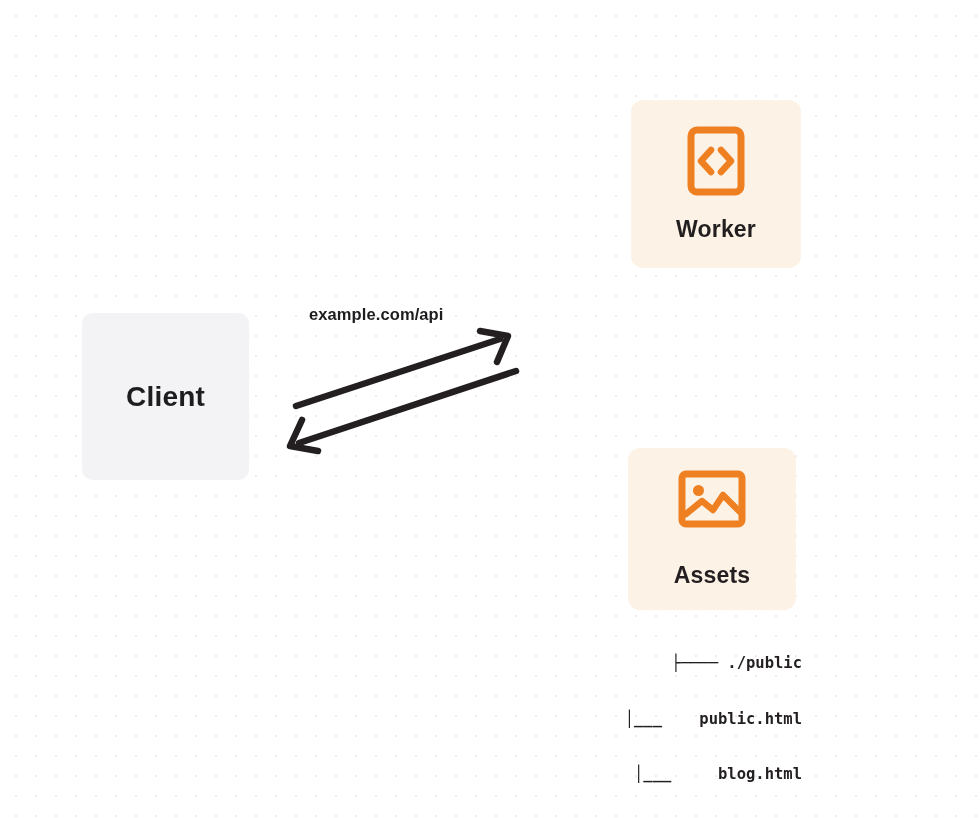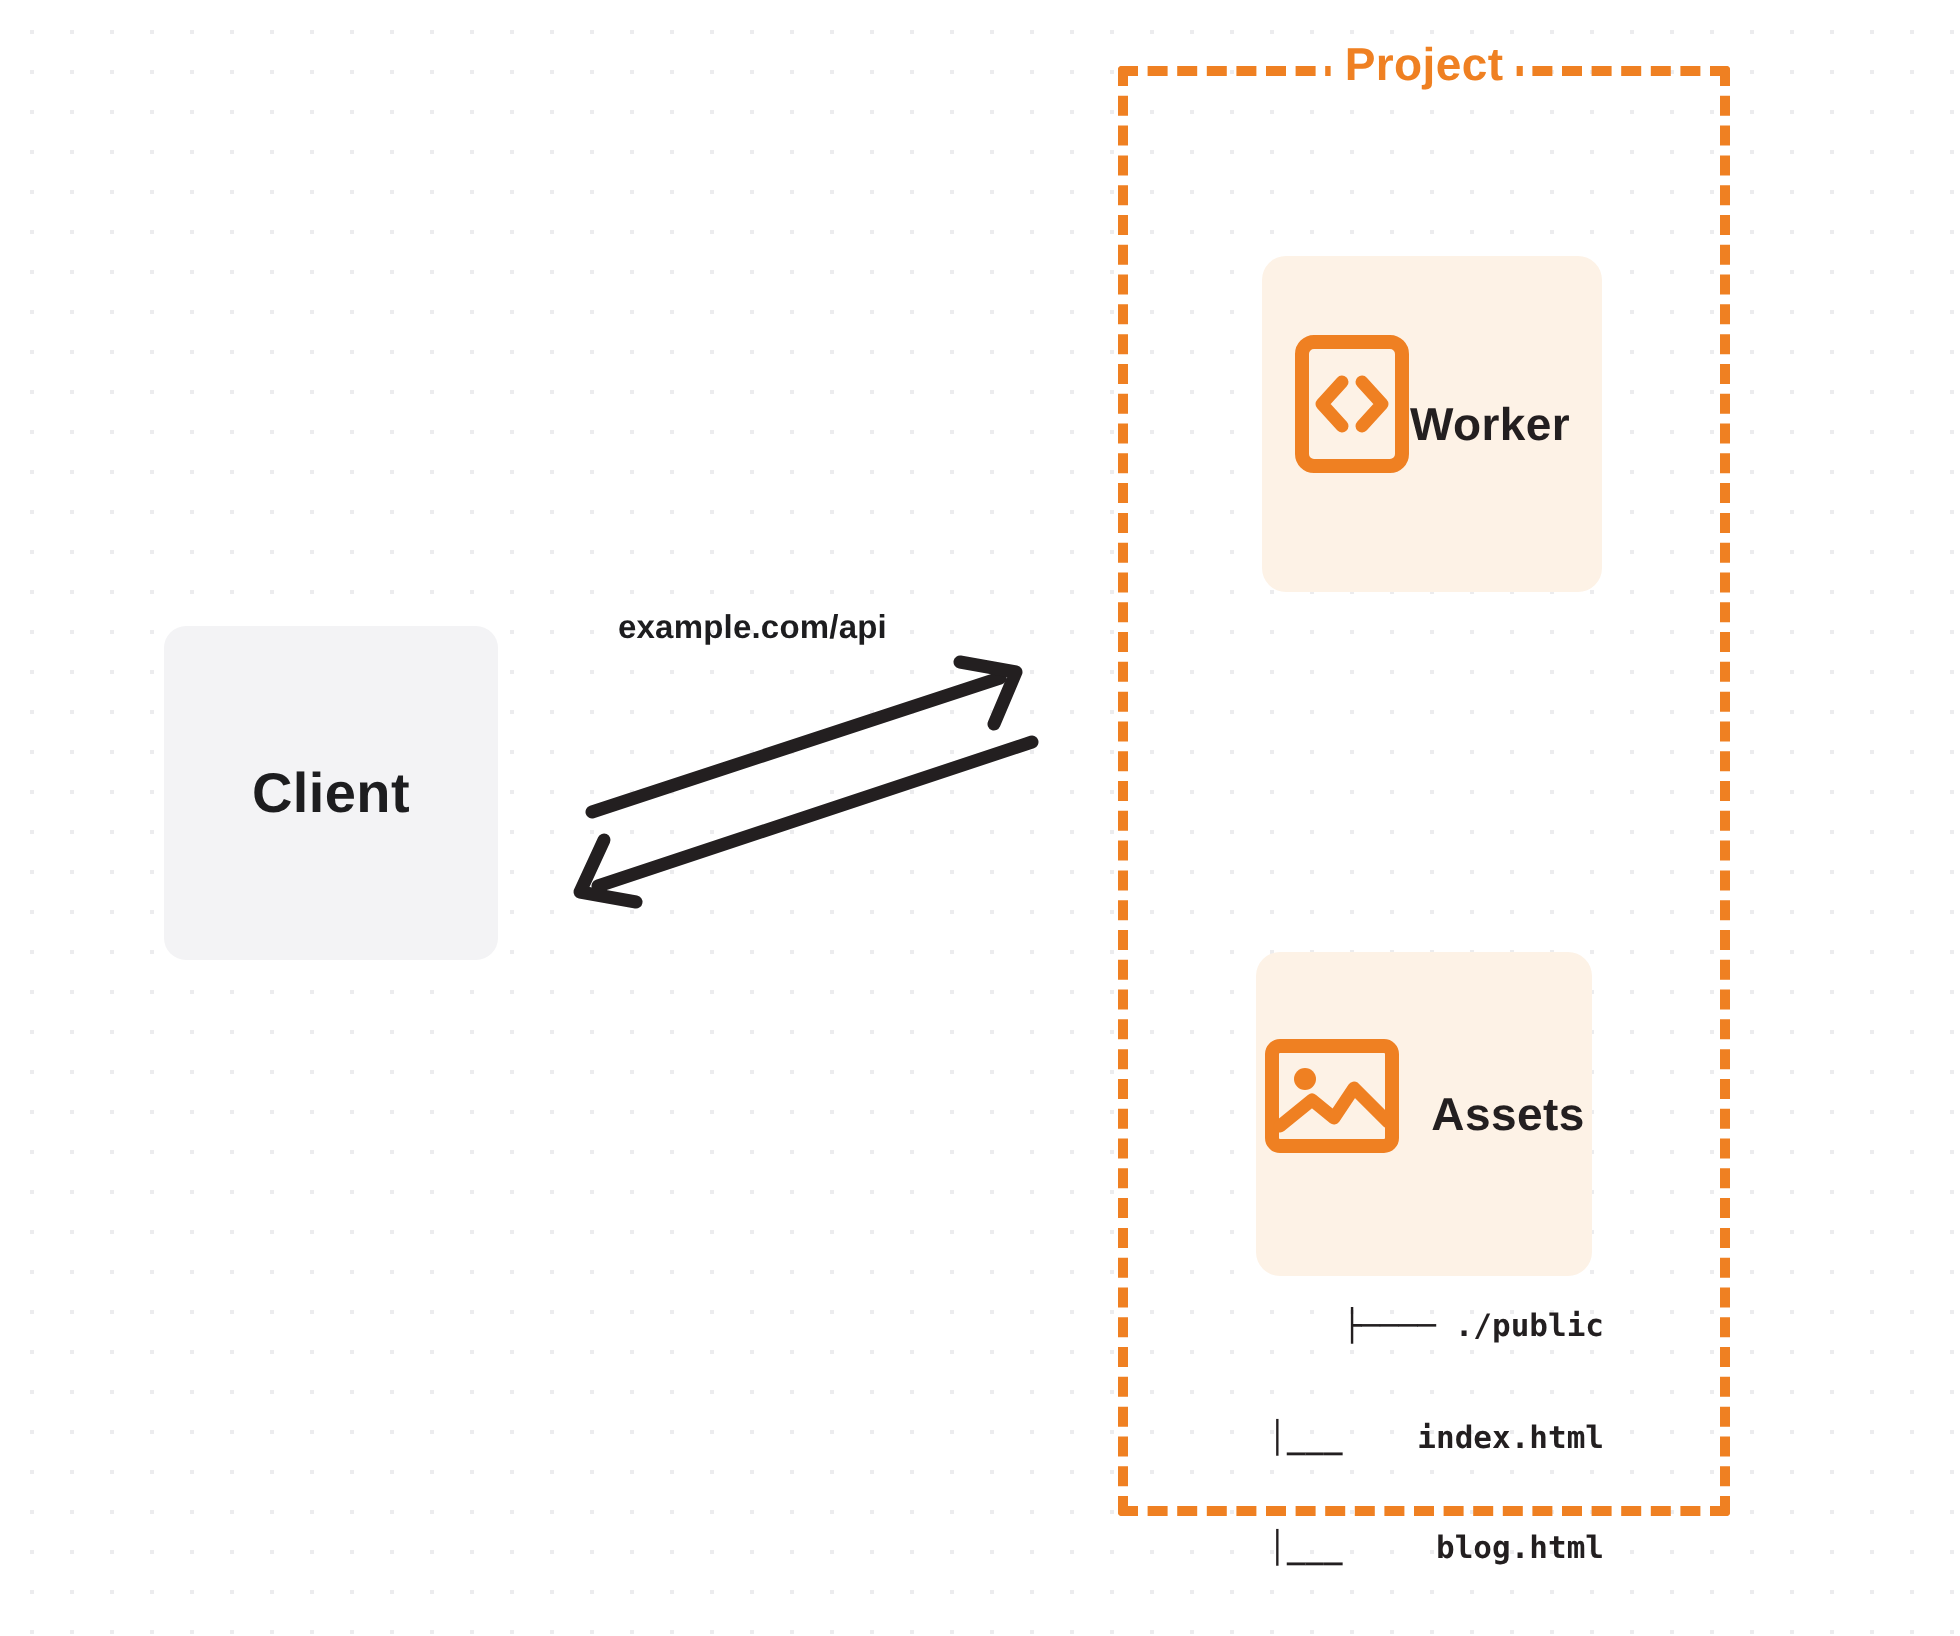--- a/index.html
+++ b/index.html
@@ -72,24 +72,23 @@
     white-space: nowrap;
     letter-spacing: 0.2px;
   }
 
   
   .service-card {
     position: absolute;
     background-color: #fdf2e6;
     border-radius: 12px;
     display: flex;
-    flex-direction: row;
+    flex-direction: column;
     align-items: center;
     justify-content: center;
-    margin-top: 28px;
   }
   #worker-card {
     left: 631px;
     top: 100px;
     width: 170px;
     height: 168px;
   }
   #assets-card {
     left: 628px;
     top: 448px;
@@ -167,24 +166,20 @@
     </g>
 
     <g>
       <line x1="516" y1="371" x2="299" y2="443" stroke="#231f20" stroke-width="6.5" stroke-linecap="round"></line>
       <polyline points="318,451 290,446 302,420" fill="none" stroke="#231f20" stroke-width="6.5" stroke-linecap="round" stroke-linejoin="round"></polyline>
     </g>
   </svg>
 
   <div id="edge-label">example.com/api</div>
 
-  <div id="project-group">
-    <div id="project-border"></div>
-    <div id="project-title">Project</div>
-  </div>
 
   <div id="worker-card" class="service-card">
     <span class="card-icon">
       <svg width="58" height="70" viewBox="0 0 58 70" xmlns="http://www.w3.org/2000/svg">
         <rect x="4" y="4" width="50" height="62" rx="6" ry="6" fill="none" stroke="#ef8022" stroke-width="7"></rect>
         <polyline points="24,24 14,35 24,46" fill="none" stroke="#ef8022" stroke-width="6.5" stroke-linecap="round" stroke-linejoin="round"></polyline>
         <polyline points="34,24 44,35 34,46" fill="none" stroke="#ef8022" stroke-width="6.5" stroke-linecap="round" stroke-linejoin="round"></polyline>
       </svg>
     </span>
     <span class="card-label">Worker</span>
@@ -196,18 +191,18 @@
         <rect x="4" y="4" width="60" height="50" rx="4" ry="4" fill="none" stroke="#ef8022" stroke-width="7"></rect>
         <circle cx="20.5" cy="20.5" r="5.5" fill="#ef8022"></circle>
         <polyline points="8,44 24,31 35,40 45,25 62,42" fill="none" stroke="#ef8022" stroke-width="6.5" stroke-linecap="round" stroke-linejoin="round"></polyline>
       </svg>
     </span>
     <span class="card-label">Assets</span>
   </div>
 
   <div id="file-tree">
     <span class="tree-row">├──── ./public</span>
-    <span class="tree-row">│___    index.html</span>
+    <span class="tree-row">│___    public.html</span>
     <span class="tree-row">│___     blog.html</span>
     
   </div>
 
 </div>
 
 </body></html>

